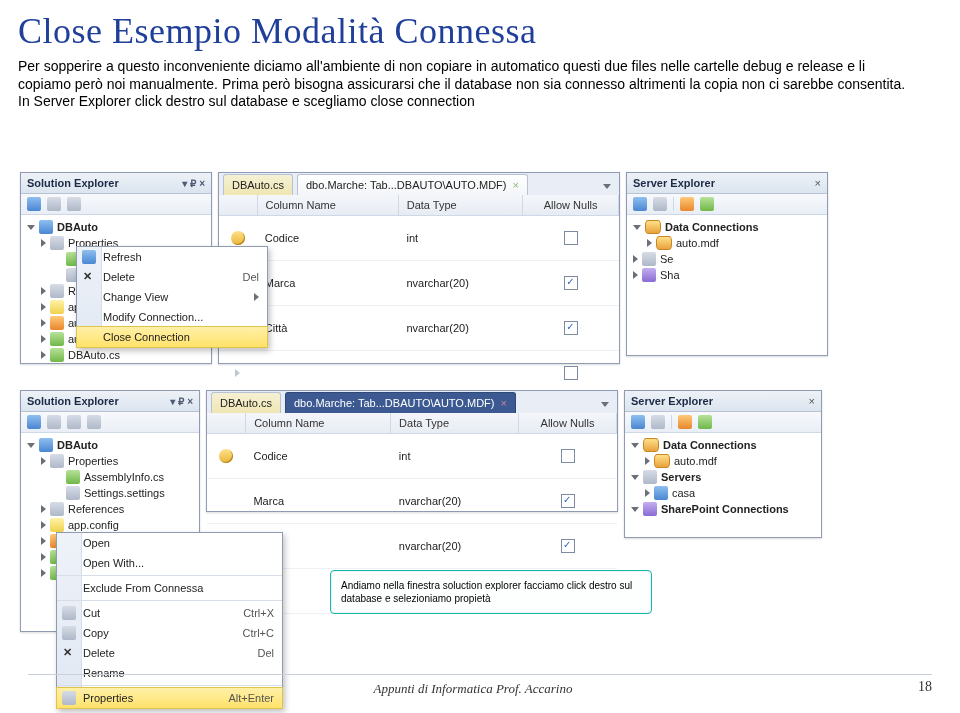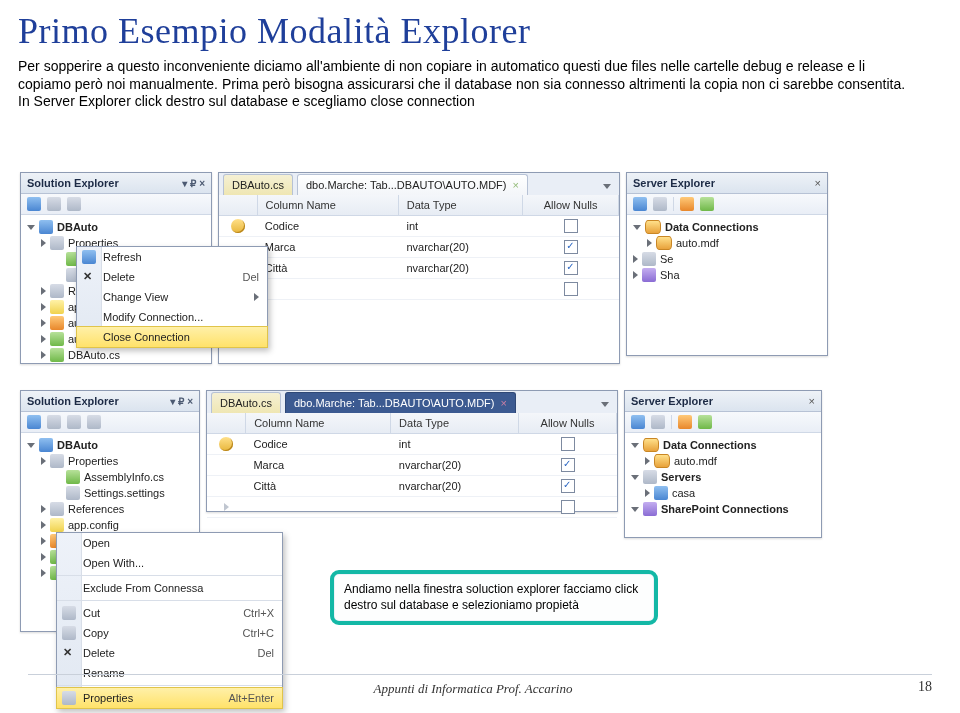--- a/index.html
+++ b/index.html
@@ -8,23 +8,23 @@
     font-family:"Times New Roman",serif;
     background:#fff;color:#000;
     position:relative;
     box-sizing:border-box;
   }
   .page{padding:10px 18px 0 18px}
   h1{font-family:"Times New Roman",serif;color:#1f3f9a;font-size:36px;font-weight:400;margin:0 0 6px 0;letter-spacing:.5px}
   .para{font-family:Arial,sans-serif;font-size:14px;line-height:1.25;margin:0 0 8px 0;max-width:900px}
   .callout{
     position:absolute;left:330px;top:570px;width:300px;
-    border:4px solid #14b8a6;background:#fdfefe;
-    font-family:Arial,sans-serif;font-size:12px;line-height:1.3;
-    padding:8px 10px;border-radius:9px;
+    border:1px solid #14b8a6;background:#fdfefe;
+    font-family:Arial,sans-serif;font-size:10px;line-height:1.3;
+    padding:8px 10px;border-radius:4px;
     box-shadow:0 0 0 1px #eef2f9 inset;
   }
   .footer{position:absolute;left:0;right:0;bottom:16px;padding:0 28px;text-align:center}
   .footer .line{border-top:1px solid #c9d0da;margin-bottom:4px}
   .footer .txt{font-style:italic;font-size:13px;color:#333;display:inline}
   .footer .pg{float:right;font-size:14px;color:#333;font-style:normal}
 
   
   .vs-font{font-family:"Segoe UI",Arial,sans-serif;font-size:11px;color:#222}
   .pane{border:1px solid #8e9bb3;background:#fff;box-shadow:0 1px 2px rgba(0,0,0,.15)}
@@ -38,21 +38,21 @@
   .tree{padding:4px 2px}
   .row{display:flex;align-items:center;height:16px;gap:4px;padding:0 2px;white-space:nowrap}
   .lvl1{padding-left:4px}.lvl2{padding-left:18px}.lvl3{padding-left:34px}
   .tab{display:inline-flex;align-items:center;height:20px;padding:0 8px;border:1px solid #b7c2d5;border-bottom:none;background:linear-gradient(#f5f0d4,#efe6b3);border-radius:3px 3px 0 0;margin-right:4px;font-weight:400}
   .tab.dark{background:#3c5a91;color:#fff;border-color:#2f4876}
   .tab .close{margin-left:6px;color:#7a5;opacity:.8}
   .hdr{display:flex;background:linear-gradient(#f4f6fa,#e7ecf4);border-bottom:1px solid #cfd8e6;height:20px;align-items:flex-end;font-weight:400}
   .hdr>div{border-right:1px solid #cfd8e6;padding:0 8px;color:#333;display:flex;align-items:center;height:100%}
   .cell{display:flex;align-items:center;height:20px}
   .grid-row{display:flex;border-bottom:1px solid #eef1f6}
-  .grid-row>div{padding:0 8px}
+  .grid-row>div{padding:12px 8px}
   .chk{width:12px;height:12px;border:1px solid #7d8aa0;display:inline-block;background:#fff}
   .chk.on::after{content:"✓";font-size:10px;line-height:10px;color:#2b66c3;position:relative;top:-2px;left:1px}
   .key{width:14px;height:14px;display:inline-block;background:linear-gradient(#ffe089,#e8b63b);border-radius:50%;box-shadow:inset -1px -1px 0 #b8861d}
   .menu{position:absolute;background:#fff;border:1px solid #8e9bb3;box-shadow:2px 3px 6px rgba(0,0,0,.25);min-width:190px}
   .menu .mi{display:flex;align-items:center;height:20px;padding:0 8px 0 26px;position:relative}
   .menu .mi.sep{border-top:1px solid #d8dee8;height:0;padding:0;margin:2px 0}
   .menu .mi.hl{background:linear-gradient(#fff0a8,#ffe26a);border:1px solid #e0c44a;margin:-1px}
   .menu .mi .sc{margin-left:auto;color:#555;padding-left:20px}
 
   
@@ -72,21 +72,21 @@
   
   .ic-blue{background:linear-gradient(#8fbff0,#4a86d2)} .ic-org{background:linear-gradient(#ffc978,#e8872b)}
   .ic-grn{background:linear-gradient(#b7e19a,#6fb848)} .ic-gry{background:linear-gradient(#d7dce6,#aeb8c8)}
   .ic-yel{background:linear-gradient(#fff2a8,#f0d24d)} .ic-pur{background:linear-gradient(#c4aef0,#8a6cd4)}
   .drum{width:14px;height:12px;border-radius:3px/5px;background:linear-gradient(#ffe08a,#e8a23b);border:1px solid #c98624}
 </style>
 </head>
 <body>
 
 <div class="page">
-  <h1>Primo Esempio Modalità Explorer</h1>
+  <h1>Close Esempio Modalità Connessa</h1>
   <p class="para">Per sopperire a questo inconveniente diciamo all'ambiente di non copiare in automatico questi due files nelle cartelle debug e release e li copiamo però noi manualmente. Prima però bisogna assicurarsi che il database non sia connesso altrimenti la copia non ci sarebbe consentita. In Server Explorer click destro sul database e scegliamo close connection</p>
 </div>
 
 <div class="shot shot1 vs-font">
 
   <div class="pane sol">
     <div class="titlebar">
       <span>Solution Explorer</span>
       <span class="pin">▾ ₽ ×</span>
     </div>

